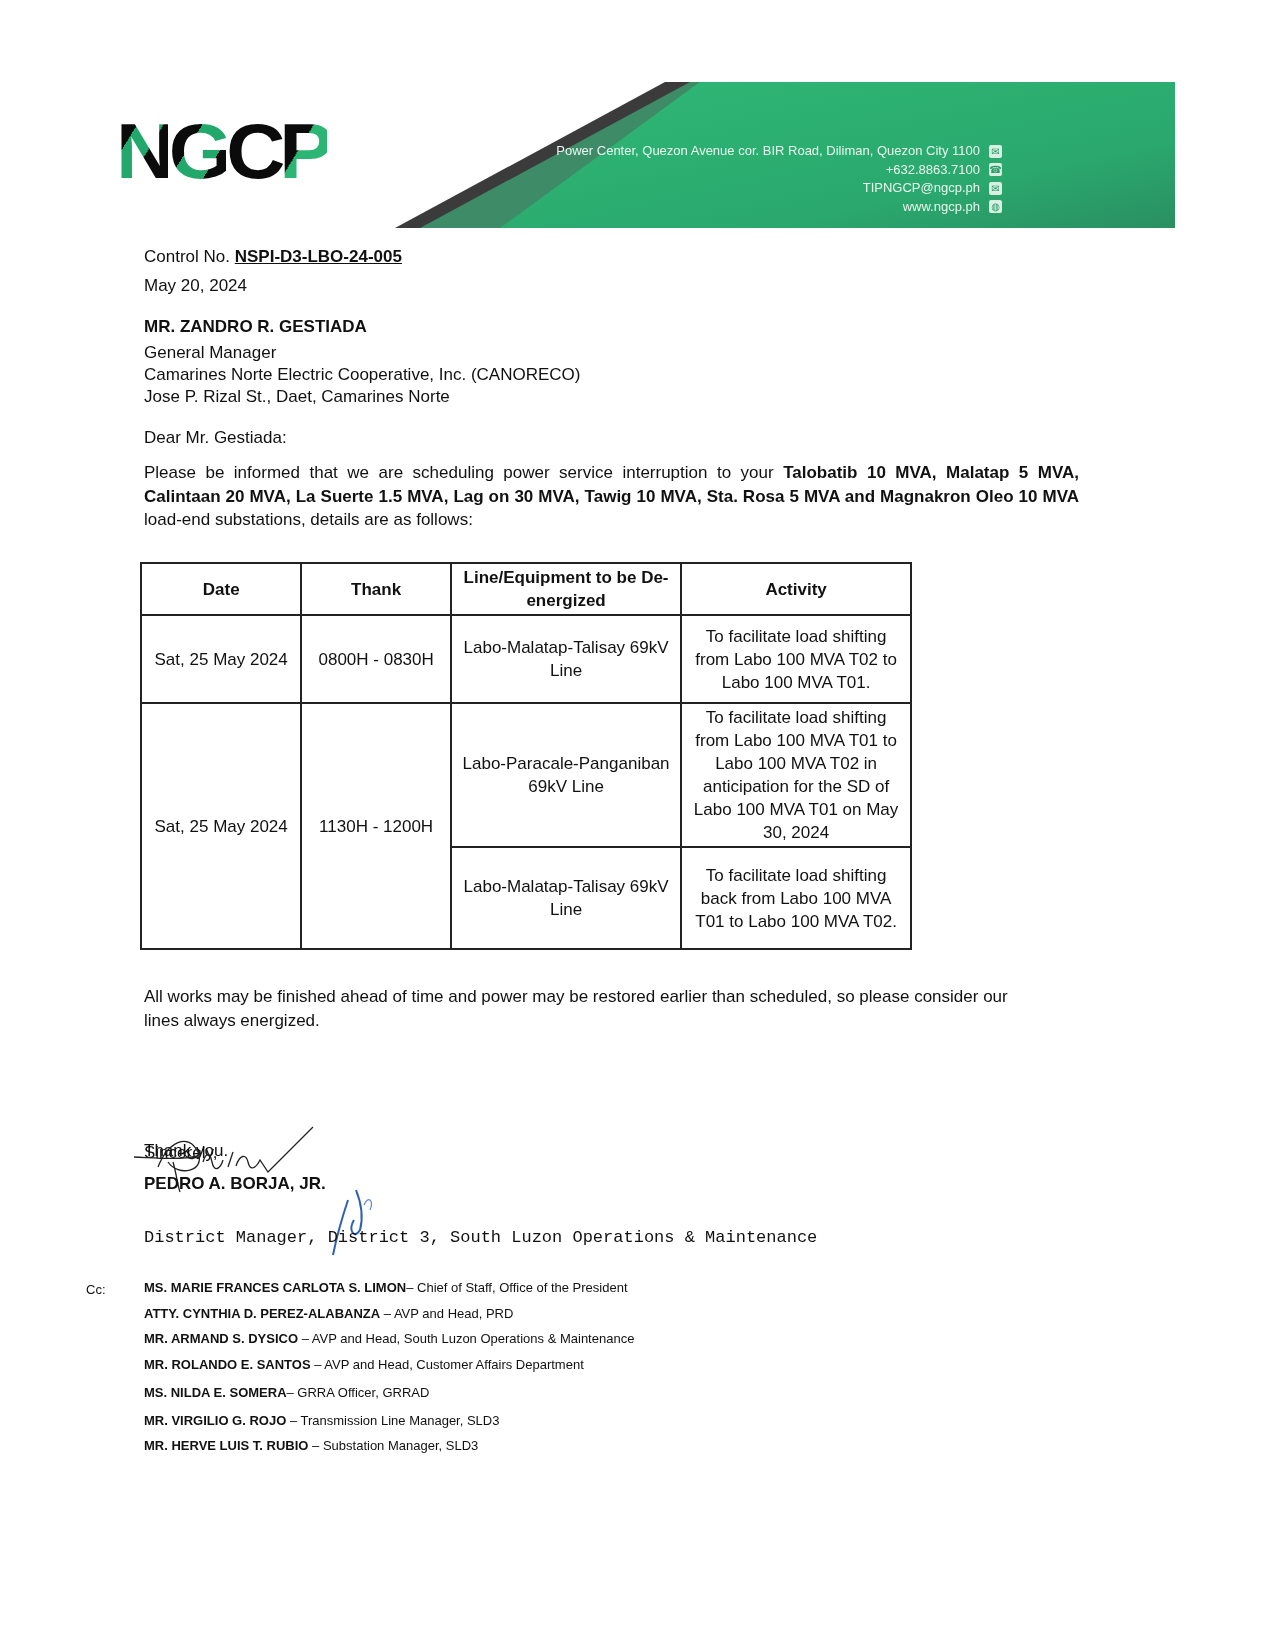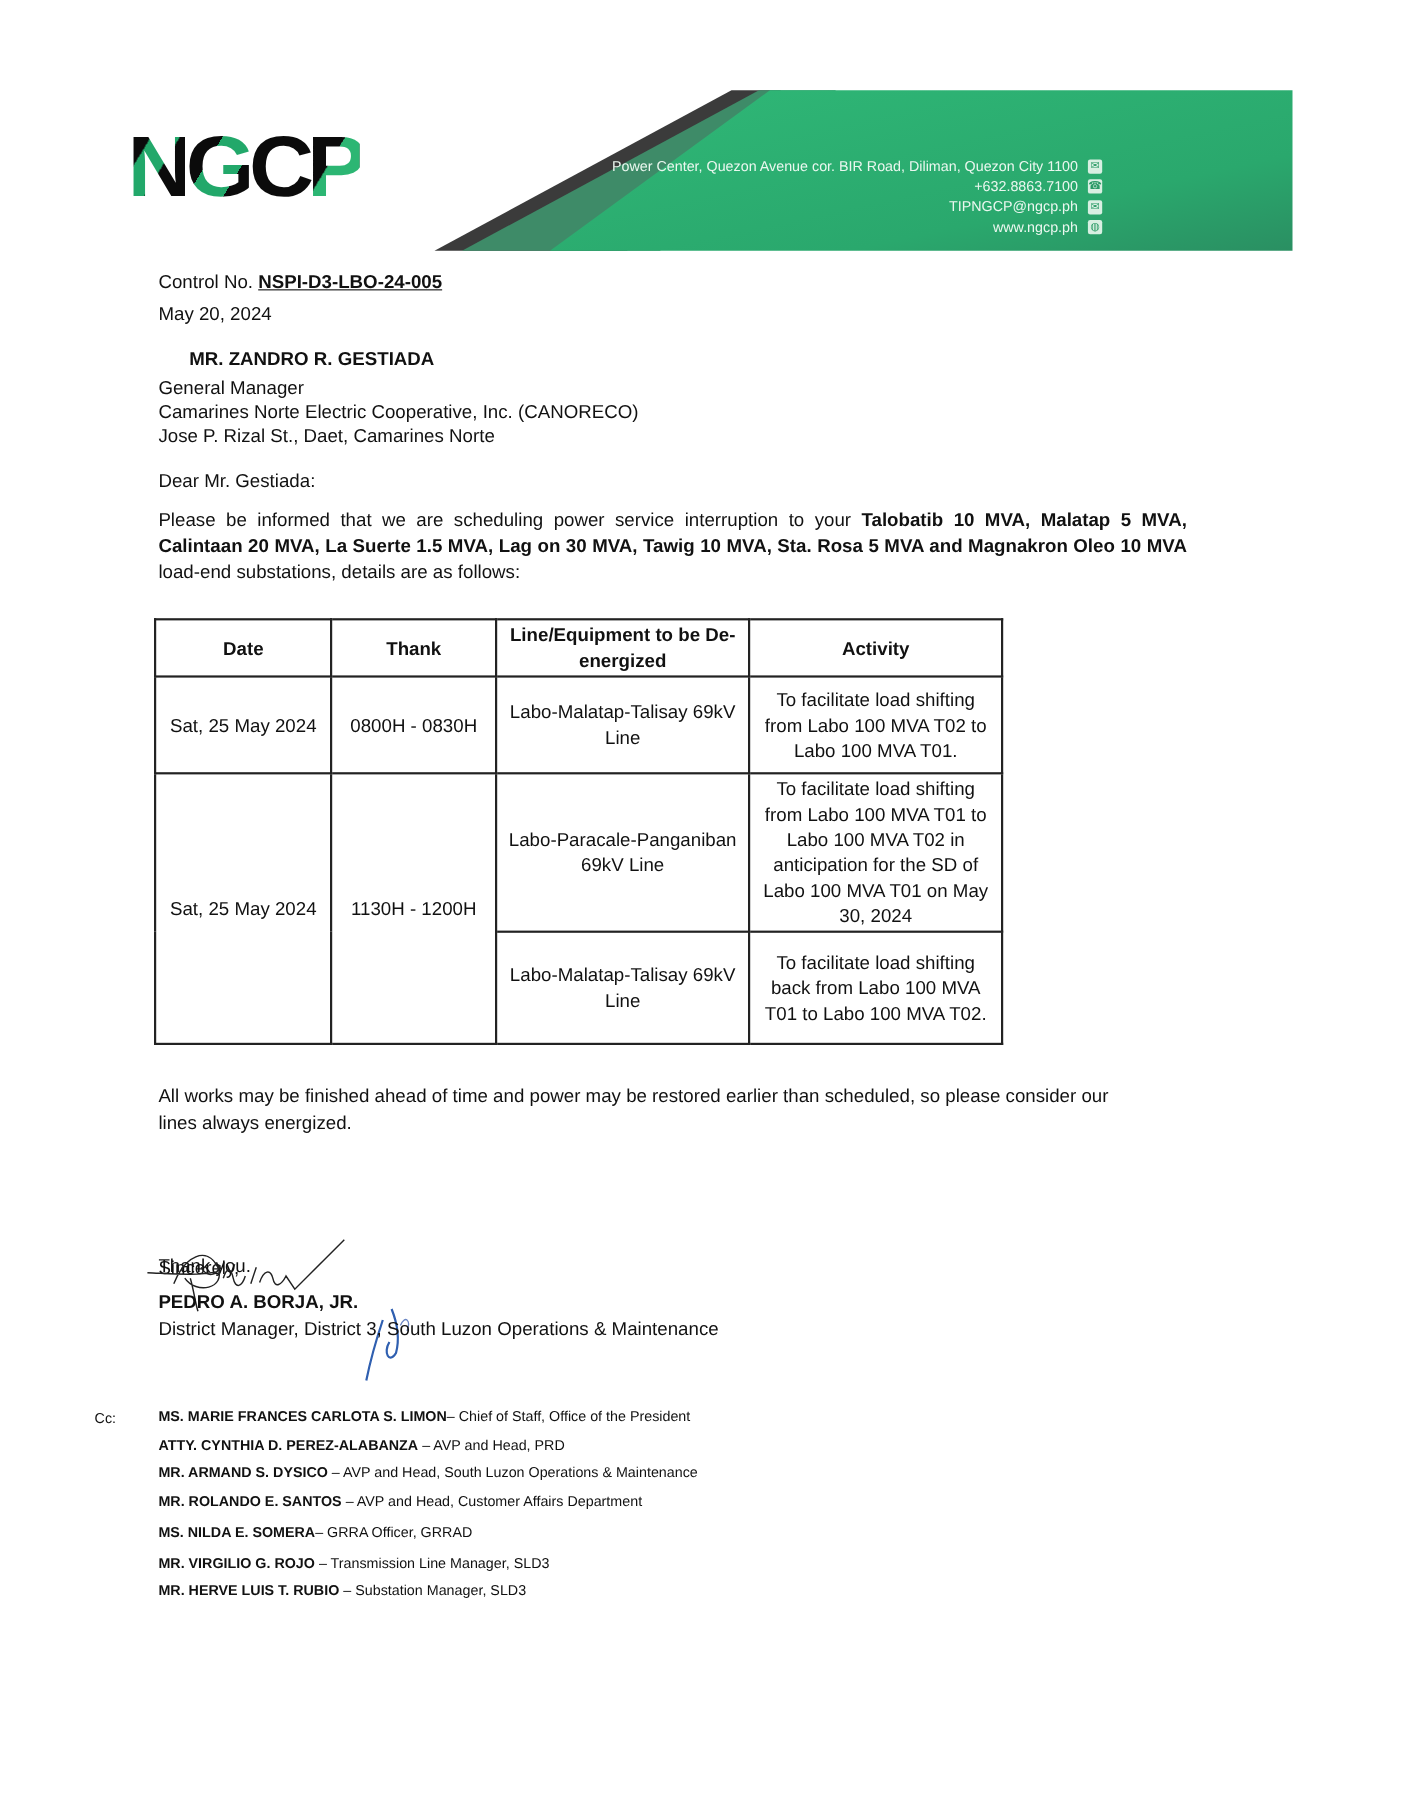--- a/index.html
+++ b/index.html
@@ -83,21 +83,21 @@
     </div>
   </div>
 </div>
 
 <div class="abs t17" style="left:144px;top:245px;">
   <span>Control No.</span>
   <span class="bold ul">NSPI-D3-LBO-24-005</span>
 </div>
 <div class="abs t17" style="left:144px;top:274px;">May 20, 2024</div>
 
-<div class="abs t17 bold" style="left:144px;top:315px;margin-left:28px;">MR. ZANDRO R. GESTIADA</div>
+<div class="abs t17 bold" style="left:144px;top:315px;">MR. ZANDRO R. GESTIADA</div>
 <div class="abs t17" style="left:144px;top:341px;">General Manager</div>
 <div class="abs t17" style="left:144px;top:363px;">Camarines Norte Electric Cooperative, Inc. (CANORECO)</div>
 <div class="abs t17" style="left:144px;top:385px;">Jose P. Rizal St., Daet, Camarines Norte</div>
 
 <div class="abs t17" style="left:144px;top:426px;">Dear Mr. Gestiada:</div>
 
 <div class="para">
   <span>Please be informed that we are scheduling power service interruption to your </span><span class="bold">Talobatib 10 MVA, Malatap 5 MVA, Calintaan 20 MVA, La Suerte 1.5 MVA, Lag on 30 MVA, Tawig 10 MVA, Sta. Rosa 5 MVA and Magnakron Oleo 10 MVA</span><span> load-end substations, details are as follows:</span>
 </div>
 
@@ -135,21 +135,21 @@
 <div class="abs t17" style="left:144px;top:1139px;">Thank you.</div>
 <div class="abs t17" style="left:144px;top:1125px;margin-top:16px;">Sincerely,</div>
 
 <svg class="sig" width="260" height="140">
   <path d="M6 25 C30 26, 50 28, 70 24 M30 35 C40 10, 60 0, 70 20 C78 40, 50 45, 40 30 M45 30 C48 40, 50 55, 52 60 M55 20 C60 30, 70 28, 72 18 M75 30 C78 20, 82 20, 84 30 C86 40, 92 38, 95 28 M100 35 L105 20 M108 34 C112 22, 118 22, 120 30 C122 40, 128 36, 132 28 L140 40 L185 -5" fill="none" stroke="#222" stroke-width="1.3" transform="translate(0,12)"></path>
   <path d="M220 80 C215 95, 210 110, 205 135 M228 70 C232 80, 236 95, 232 110 C226 120, 220 110, 226 100" fill="none" stroke="#2f5fb0" stroke-width="2"></path>
   <path d="M236 85 C240 75, 246 80, 242 90" fill="none" stroke="#6a86c4" stroke-width="1.2"></path>
 </svg>
 
 <div class="abs t17 bold" style="left:144px;top:1172px;">PEDRO A. BORJA, JR.</div>
-<div class="abs t17" style="left:144px;top:1197px;">District Manager, District 3, South Luzon Operations &amp; Maintenance</div>
+<div class="abs t17" style="left:144px;top:1226px;font-family:Liberation Mono, monospace;">District Manager, District 3, South Luzon Operations &amp; Maintenance</div>
 
 <div class="cc-label">Cc:</div>
 <div class="cc-list">
   <div class="cc-item" style="top:0px"><span class="nm">MS. MARIE FRANCES CARLOTA S. LIMON</span><span>– Chief of Staff, Office of the President</span></div>
   <div class="cc-item" style="top:26px"><span class="nm">ATTY. CYNTHIA D. PEREZ-ALABANZA</span><span> – AVP and Head, PRD</span></div>
   <div class="cc-item" style="top:51px"><span class="nm">MR. ARMAND S. DYSICO</span><span> – AVP and Head, South Luzon Operations &amp; Maintenance</span></div>
   <div class="cc-item" style="top:77px"><span class="nm">MR. ROLANDO E. SANTOS</span><span> – AVP and Head, Customer Affairs Department</span></div>
   <div class="cc-item" style="top:105px"><span class="nm">MS. NILDA E. SOMERA</span><span>– GRRA Officer, GRRAD</span></div>
   <div class="cc-item" style="top:133px"><span class="nm">MR. VIRGILIO G. ROJO</span><span> – Transmission Line  Manager, SLD3</span></div>
   <div class="cc-item" style="top:158px"><span class="nm">MR. HERVE LUIS T. RUBIO</span><span> – Substation  Manager, SLD3</span></div>

